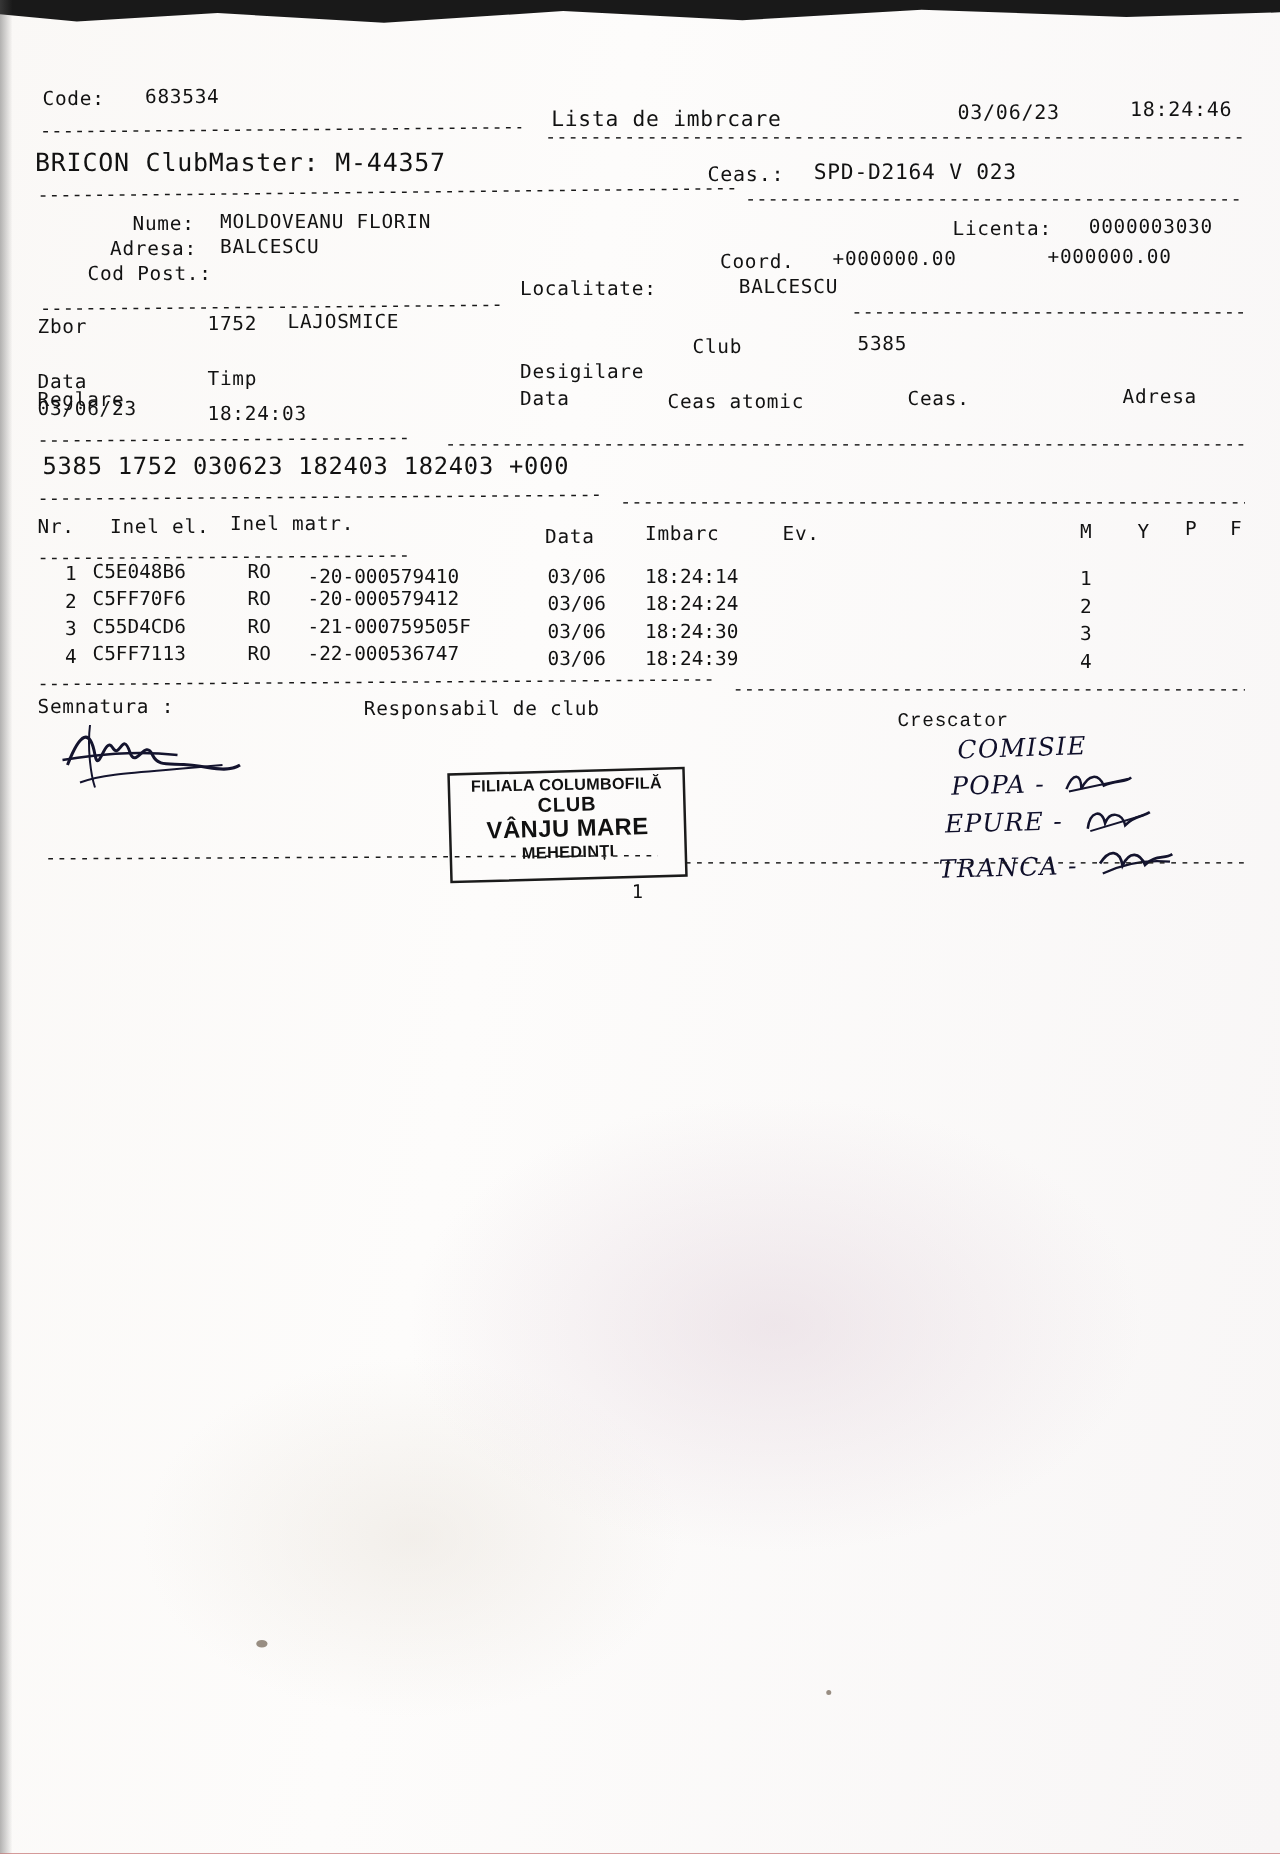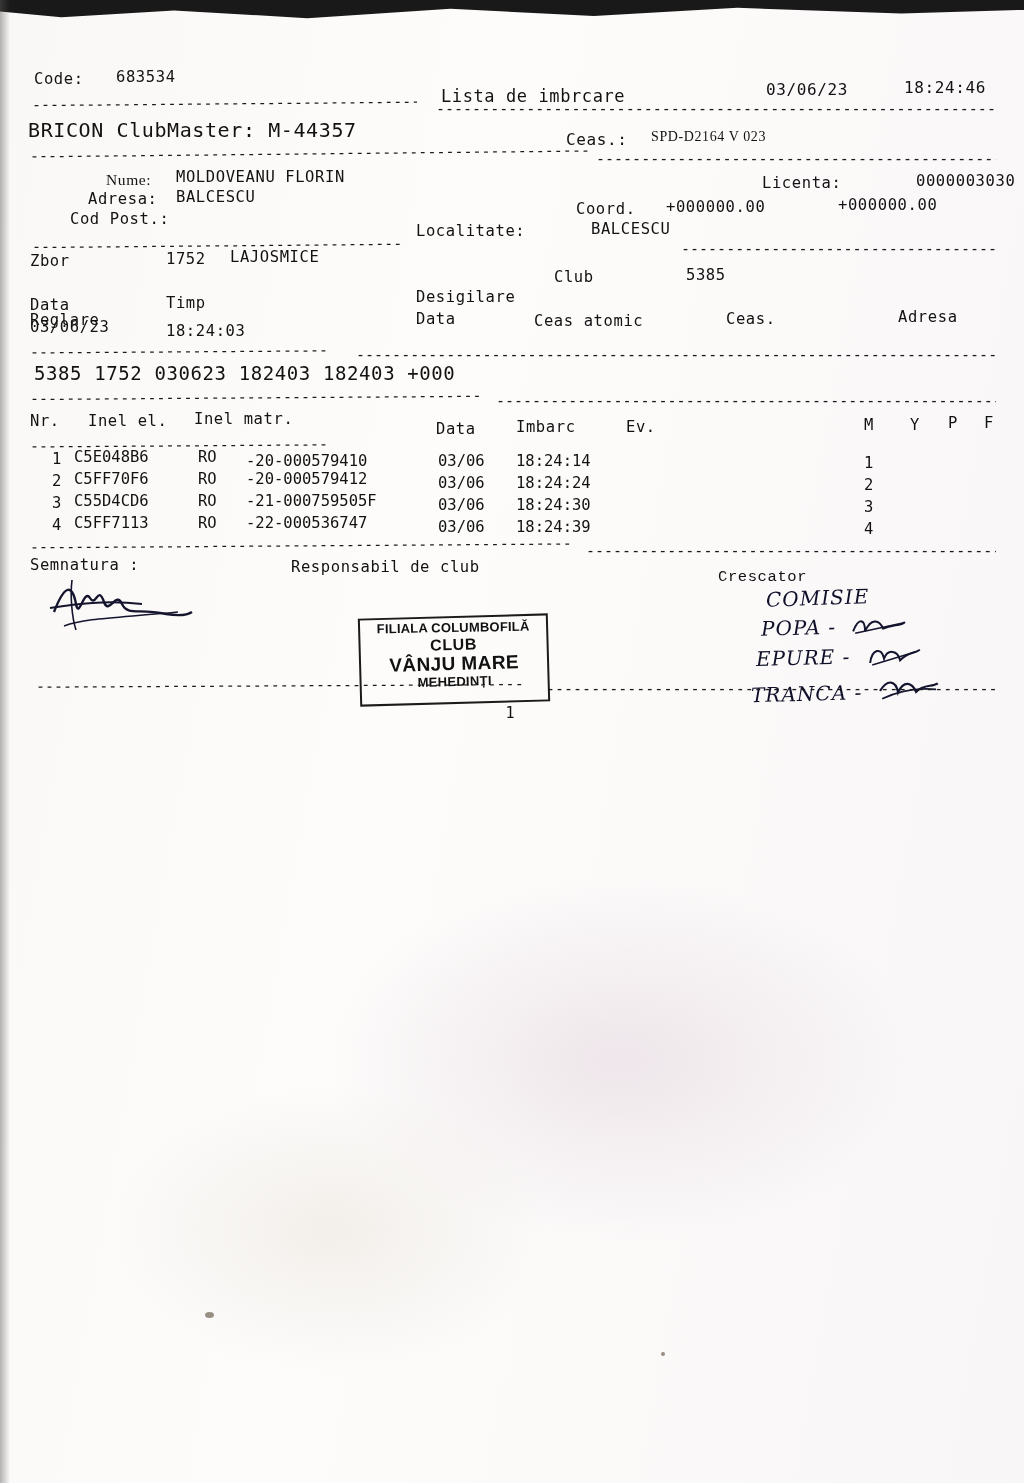--- a/index.html
+++ b/index.html
@@ -119,29 +119,29 @@
     <div class="row lbl" style="left:90px; top:24px;">683534</div>
     <div class="row lbl" style="left:415px; top:42px; font-size:17px;">Lista de imbrcare</div>
     <div class="row lbl" style="left:740px; top:36px; font-size:16px;">03/06/23</div>
     <div class="row lbl" style="left:878px; top:34px; font-size:16px;">18:24:46</div>
 
     <div class="dash" style="left:6px; top:50px; width:385px; transform:rotate(-0.5deg);">------------------------------------------------------------------------------------------------</div>
     <div class="dash" style="left:410px; top:56px; width:560px;">------------------------------------------------------------------------------------------------</div>
 
     <div class="row lbl" style="left:2px; top:74px; font-size:20px;">BRICON ClubMaster: M-44357</div>
     <div class="row lbl" style="left:540px; top:86px; font-size:16px;">Ceas.:</div>
-    <div class="row lbl" style="left:625px; top:84px; font-size:14px;font-family:Liberation Serif, serif;">SPD-D2164 V 023</div>
+    <div class="row lbl" style="left:625px; top:84px; font-size:17px;">SPD-D2164 V 023</div>
 
     <div class="dash" style="left:4px; top:100px; width:560px; transform:rotate(-0.6deg);">------------------------------------------------------------------------------------------------</div>
     <div class="dash" style="left:570px; top:106px; width:400px;">------------------------------------------------------------------------------------------------</div>
 
-    <div class="row lbl" style="left:80px; top:126px;font-family:Liberation Serif, serif;">Nume:</div>
+    <div class="row lbl" style="left:80px; top:126px;">Nume:</div>
     <div class="row lbl" style="left:150px; top:124px;">MOLDOVEANU FLORIN</div>
     <div class="row lbl" style="left:736px; top:130px;">Licenta:</div>
-    <div class="row lbl" style="left:890px; top:128px;">0000003030</div>
+    <div class="row lbl" style="left:845px; top:128px;">0000003030</div>
 
     <div class="row lbl" style="left:62px; top:146px;">Adresa:</div>
     <div class="row lbl" style="left:150px; top:144px;">BALCESCU</div>
 
     <div class="row lbl" style="left:550px; top:156px;">Coord.</div>
     <div class="row lbl" style="left:640px; top:154px;">+000000.00</div>
     <div class="row lbl" style="left:812px; top:152px;">+000000.00</div>
 
     <div class="row lbl" style="left:44px; top:166px;">Cod Post.:</div>
     <div class="row lbl" style="left:390px; top:178px;">Localitate:</div>
@@ -172,21 +172,21 @@
     <div class="dash" style="left:4px; top:298px; width:300px; transform:rotate(-0.4deg);">------------------------------------------------------------------------------------------------</div>
     <div class="dash" style="left:330px; top:302px; width:640px;">------------------------------------------------------------------------------------------------</div>
 
     <div class="row lbl" style="left:8px; top:318px; font-size:19px;">5385 1752 030623 182403 182403 +000</div>
 
     <div class="dash" style="left:4px; top:344px; width:450px; transform:rotate(-0.4deg);">------------------------------------------------------------------------------------------------</div>
     <div class="dash" style="left:470px; top:348px; width:500px;">------------------------------------------------------------------------------------------------</div>
 
     <div class="row lbl" style="left:4px; top:368px;">Nr.</div>
     <div class="row lbl" style="left:62px; top:368px;">Inel el.</div>
-    <div class="row lbl" style="left:168px; top:366px;">Inel matr.</div>
+    <div class="row lbl" style="left:158px; top:366px;">Inel matr.</div>
     <div class="row lbl" style="left:410px; top:376px;">Data</div>
     <div class="row lbl" style="left:490px; top:374px;">Imbarc</div>
     <div class="row lbl" style="left:600px; top:374px;">Ev.</div>
     <div class="row lbl" style="left:838px; top:372px;">M</div>
     <div class="row lbl" style="left:884px; top:372px;">Y</div>
     <div class="row lbl" style="left:922px; top:370px;">P</div>
     <div class="row lbl" style="left:958px; top:370px;">F</div>
 
     <div class="dash" style="left:4px; top:392px; width:300px; transform:rotate(-0.4deg);">--------------------------------------------------------------</div>
 

